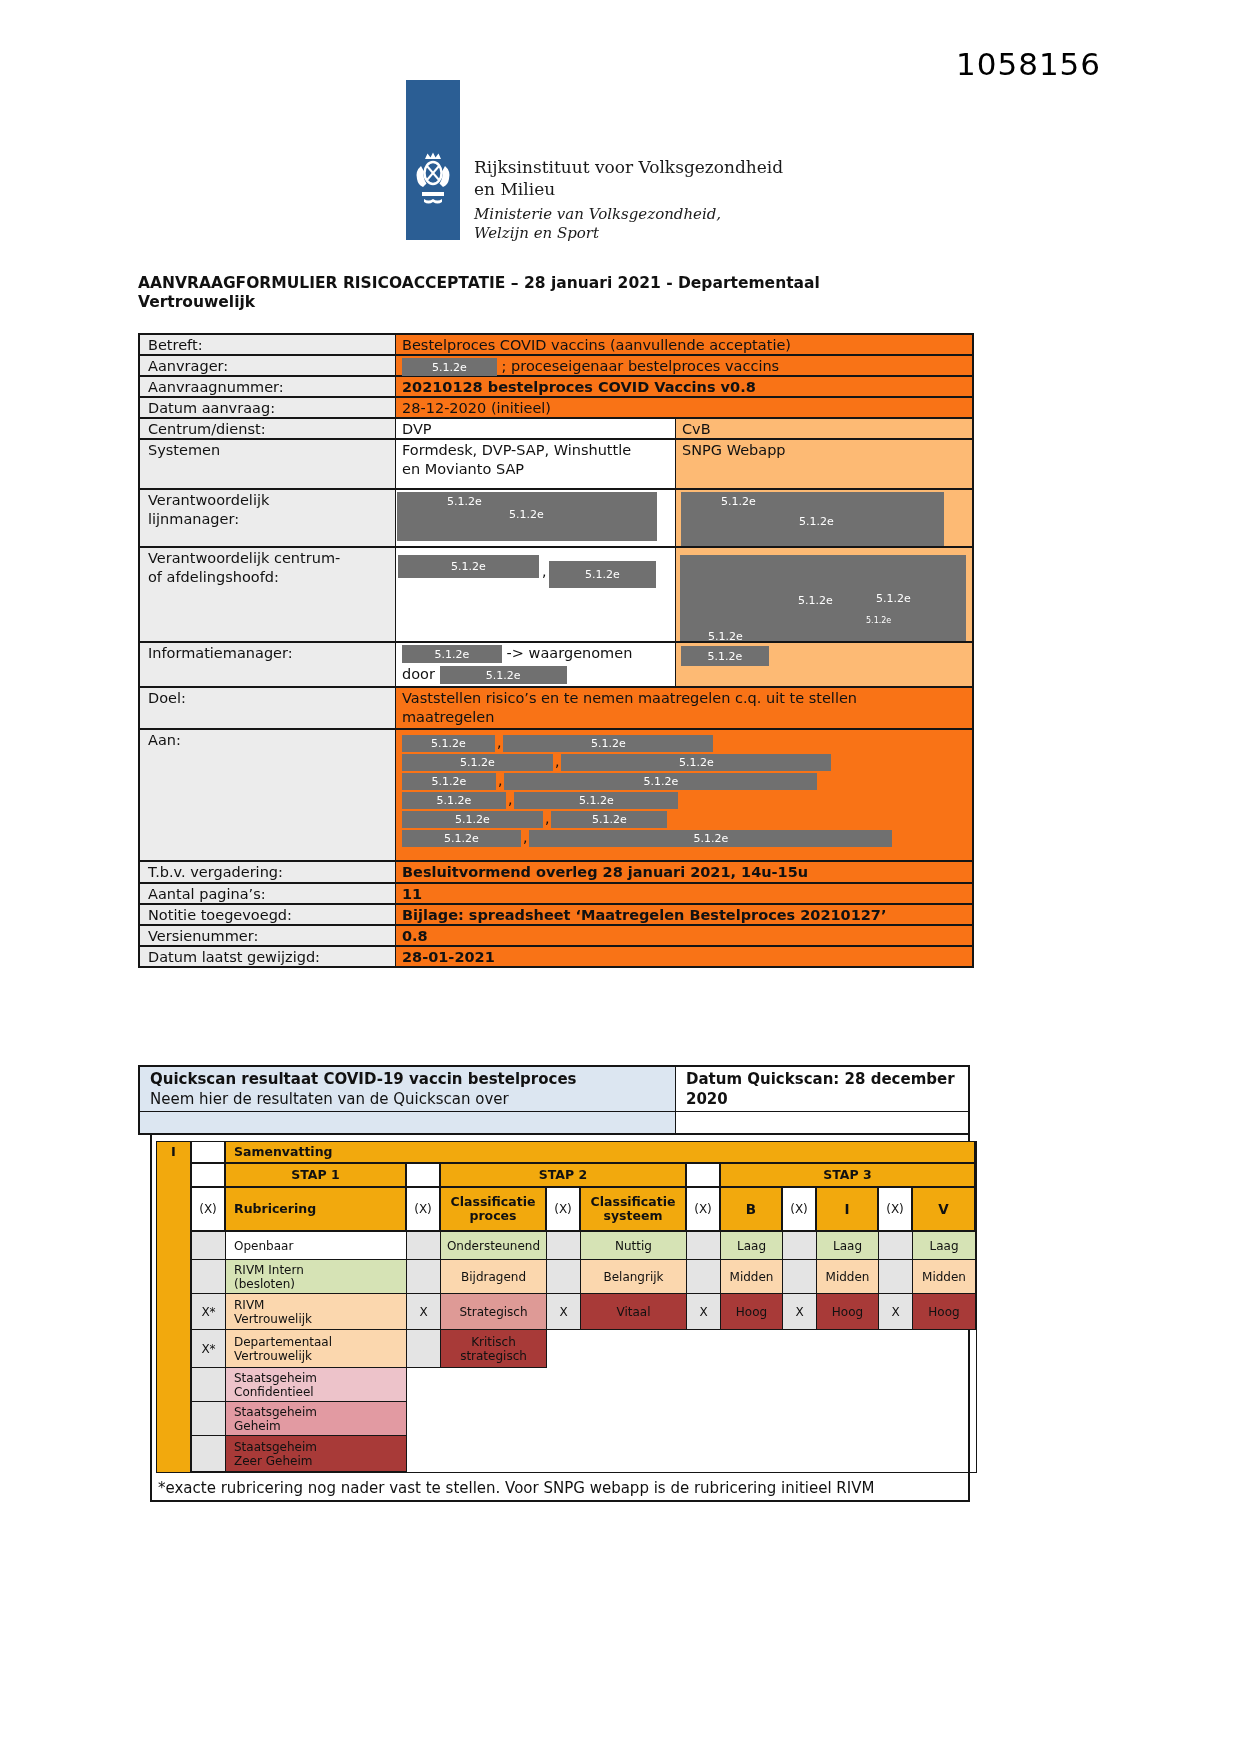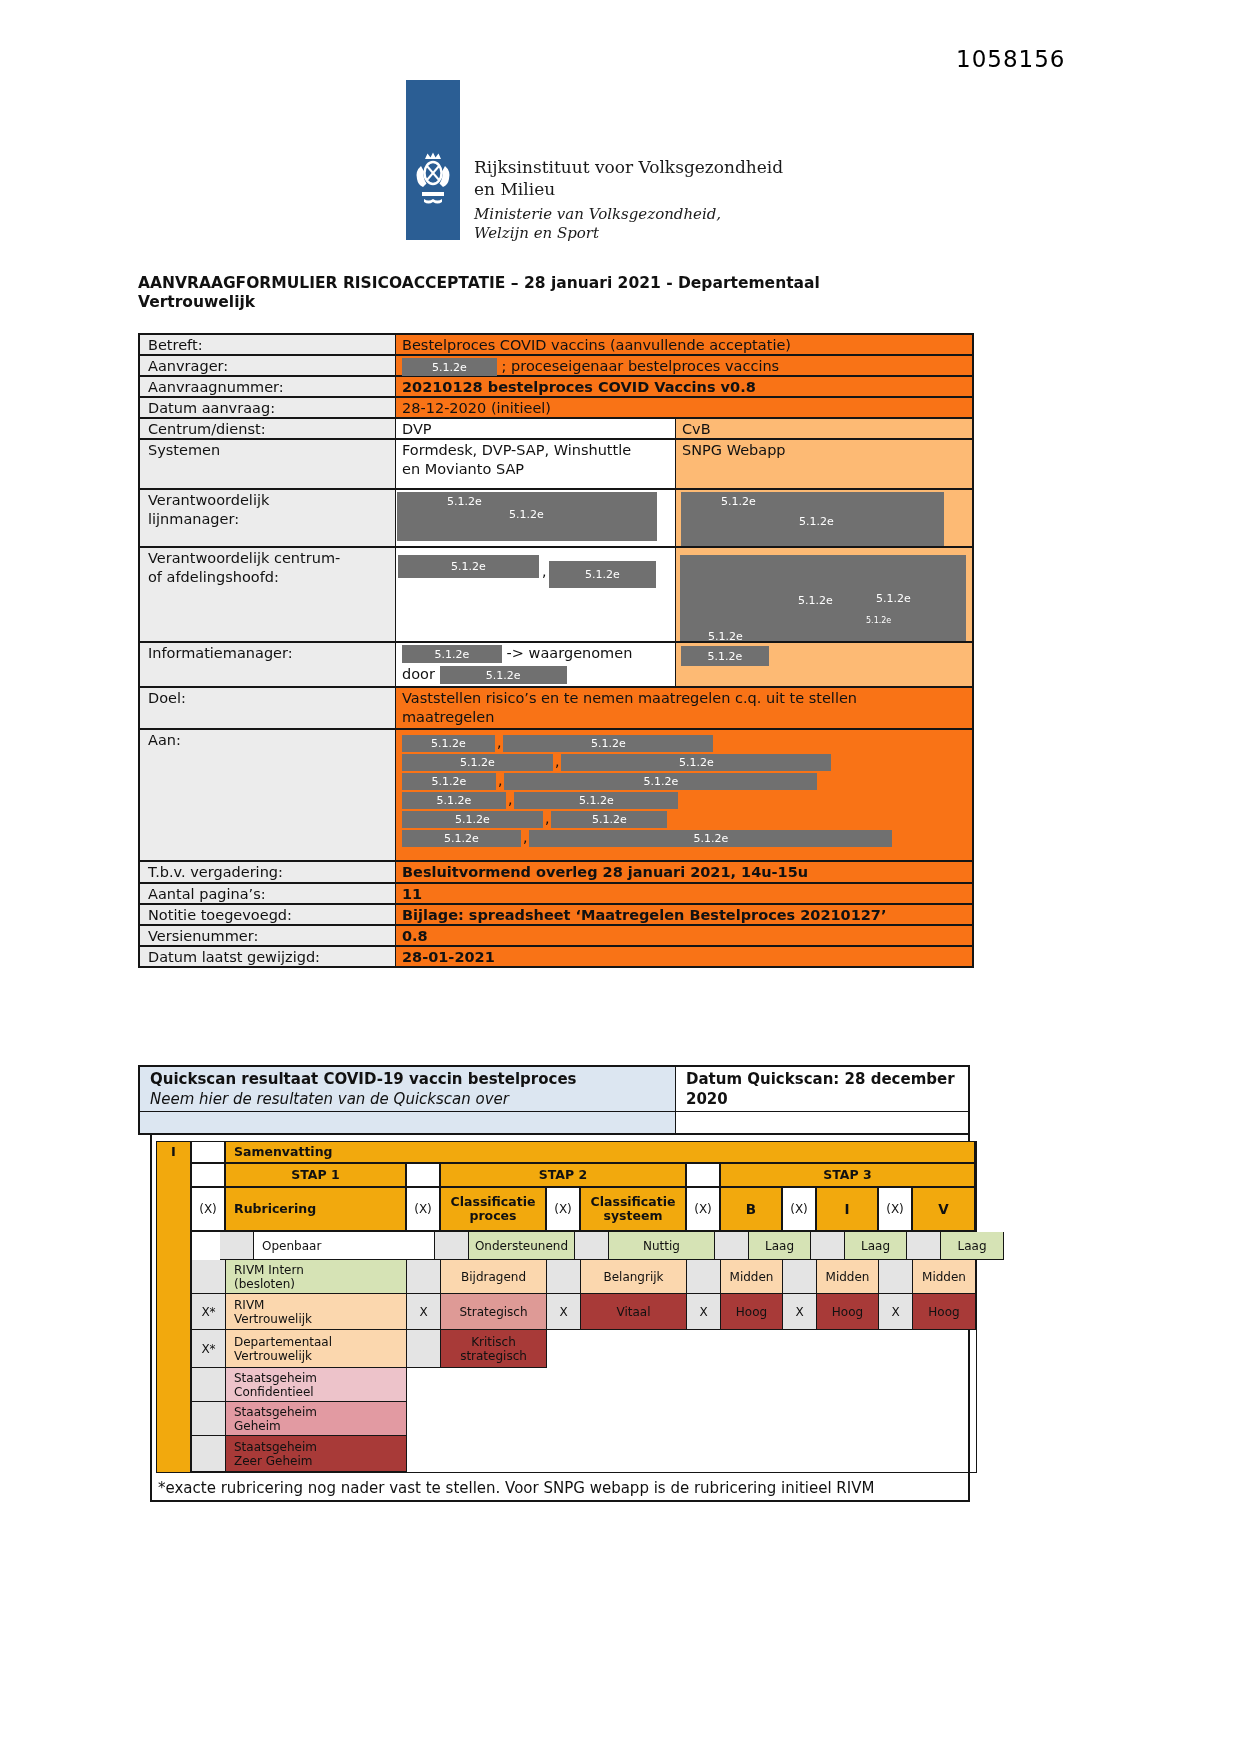--- a/index.html
+++ b/index.html
@@ -2,21 +2,21 @@
 <html><head>
 <meta charset="utf-8">
 <style>
   html,body{margin:0;padding:0;background:#fff;}
   .page{position:relative;width:1241px;height:1754px;background:#fff;
         font-family:"DejaVu Sans","Liberation Sans",sans-serif;color:#111;overflow:hidden;}
   .pre{white-space:pre-line;}
   .b{font-weight:bold;}
 
   
-  .doc-number{position:absolute;left:956px;top:46px;font-size:23px;letter-spacing:1px;color:#000;}
+  .doc-number{position:absolute;left:956px;top:46px;font-size:31px;letter-spacing:1px;color:#000;}
 
   
   .logo-bar{position:absolute;left:406px;top:80px;width:54px;height:160px;background:#2B5E94;}
   .crest{position:absolute;left:7px;top:72px;}
   .logo-text{position:absolute;left:474px;top:156px;}
   .logo-org{font-family:"DejaVu Serif","Liberation Serif",serif;font-size:17px;line-height:22px;color:#1a1a1a;}
   .logo-min{font-family:"DejaVu Serif","Liberation Serif",serif;font-style:italic;font-size:15px;line-height:19px;margin-top:5px;color:#1a1a1a;}
 
   
   .title{position:absolute;left:138px;top:274px;width:840px;font-size:15.5px;font-weight:bold;line-height:19px;}
@@ -41,21 +41,21 @@
   .aan-line .rb{height:17px;}
   .comma{display:inline-block;font-size:14px;margin:0 2px;vertical-align:bottom;}
 
   
   .quickscan{position:absolute;left:138px;top:1053px;width:832px;border:2px solid #151515;box-sizing:border-box;margin-top:12px;}
   .qrow1{display:flex;border-bottom:1px solid #151515;}
   .qrow2{display:flex;height:21px;}
   .qc-left{width:536px;flex:none;background:#DCE6F1;border-right:1px solid #151515;padding:2px 10px;box-sizing:border-box;}
   .qc-right{flex:1;background:#fff;padding:2px 10px;box-sizing:border-box;}
   .q-title{font-size:15px;font-weight:bold;line-height:20px;}
-  .q-sub{font-size:15px;font-style:italic;line-height:20px;}
+  .q-sub{font-size:15px;line-height:20px;}
   .q-datum{font-size:15px;font-weight:bold;line-height:20px;}
   .qc-left2{width:536px;flex:none;background:#DCE6F1;border-right:1px solid #151515;box-sizing:border-box;}
   .qc-right2{flex:1;background:#fff;}
 
   
   .outer-box{position:absolute;left:150px;top:1133px;width:820px;height:369px;border:2px solid #151515;box-sizing:border-box;background:#fff;}
   .matrix{position:absolute;left:4px;top:6px;display:flex;border:1px solid #151515;}
   .mx-bar{width:35px;background:#F2A90D;border-right:2px solid #151515;display:flex;justify-content:center;
           align-items:flex-start;padding-top:2px;box-sizing:border-box;font-size:13px;font-weight:bold;}
   .mx-cols{display:flex;flex-direction:column;width:784px;}
@@ -74,21 +74,21 @@
   .cfill{flex:1;border:none;background:transparent;}
   .bg-gold{background:#F2A90D;}
   .bg-green{background:#D6E3B5;}
   .bg-peach{background:#FBD7AE;}
   .bg-salmon{background:#DE9A96;}
   .bg-red{background:#A83A38;}
   .bg-pink{background:#EDC3CA;}
   .bg-rose{background:#E29AA2;}
   .bg-gray{background:#E4E4E4;}
   .h22{height:22px;} .h24{height:24px;} .h44{height:44px;}
-  .h28{height:28px;padding-left:28px;} .h34{height:34px;} .h36{height:36px;} .h38{height:38px;}
+  .h28{height:28px;} .h34{height:34px;} .h36{height:36px;} .h38{height:38px;}
   .mhdr{font-weight:bold;font-size:12.5px;}
   .footnote{position:absolute;left:6px;top:344px;font-size:15px;}
 </style>
 </head>
 <body>
 
 <div class="page">
 
   <div class="doc-number">1058156</div>
 

